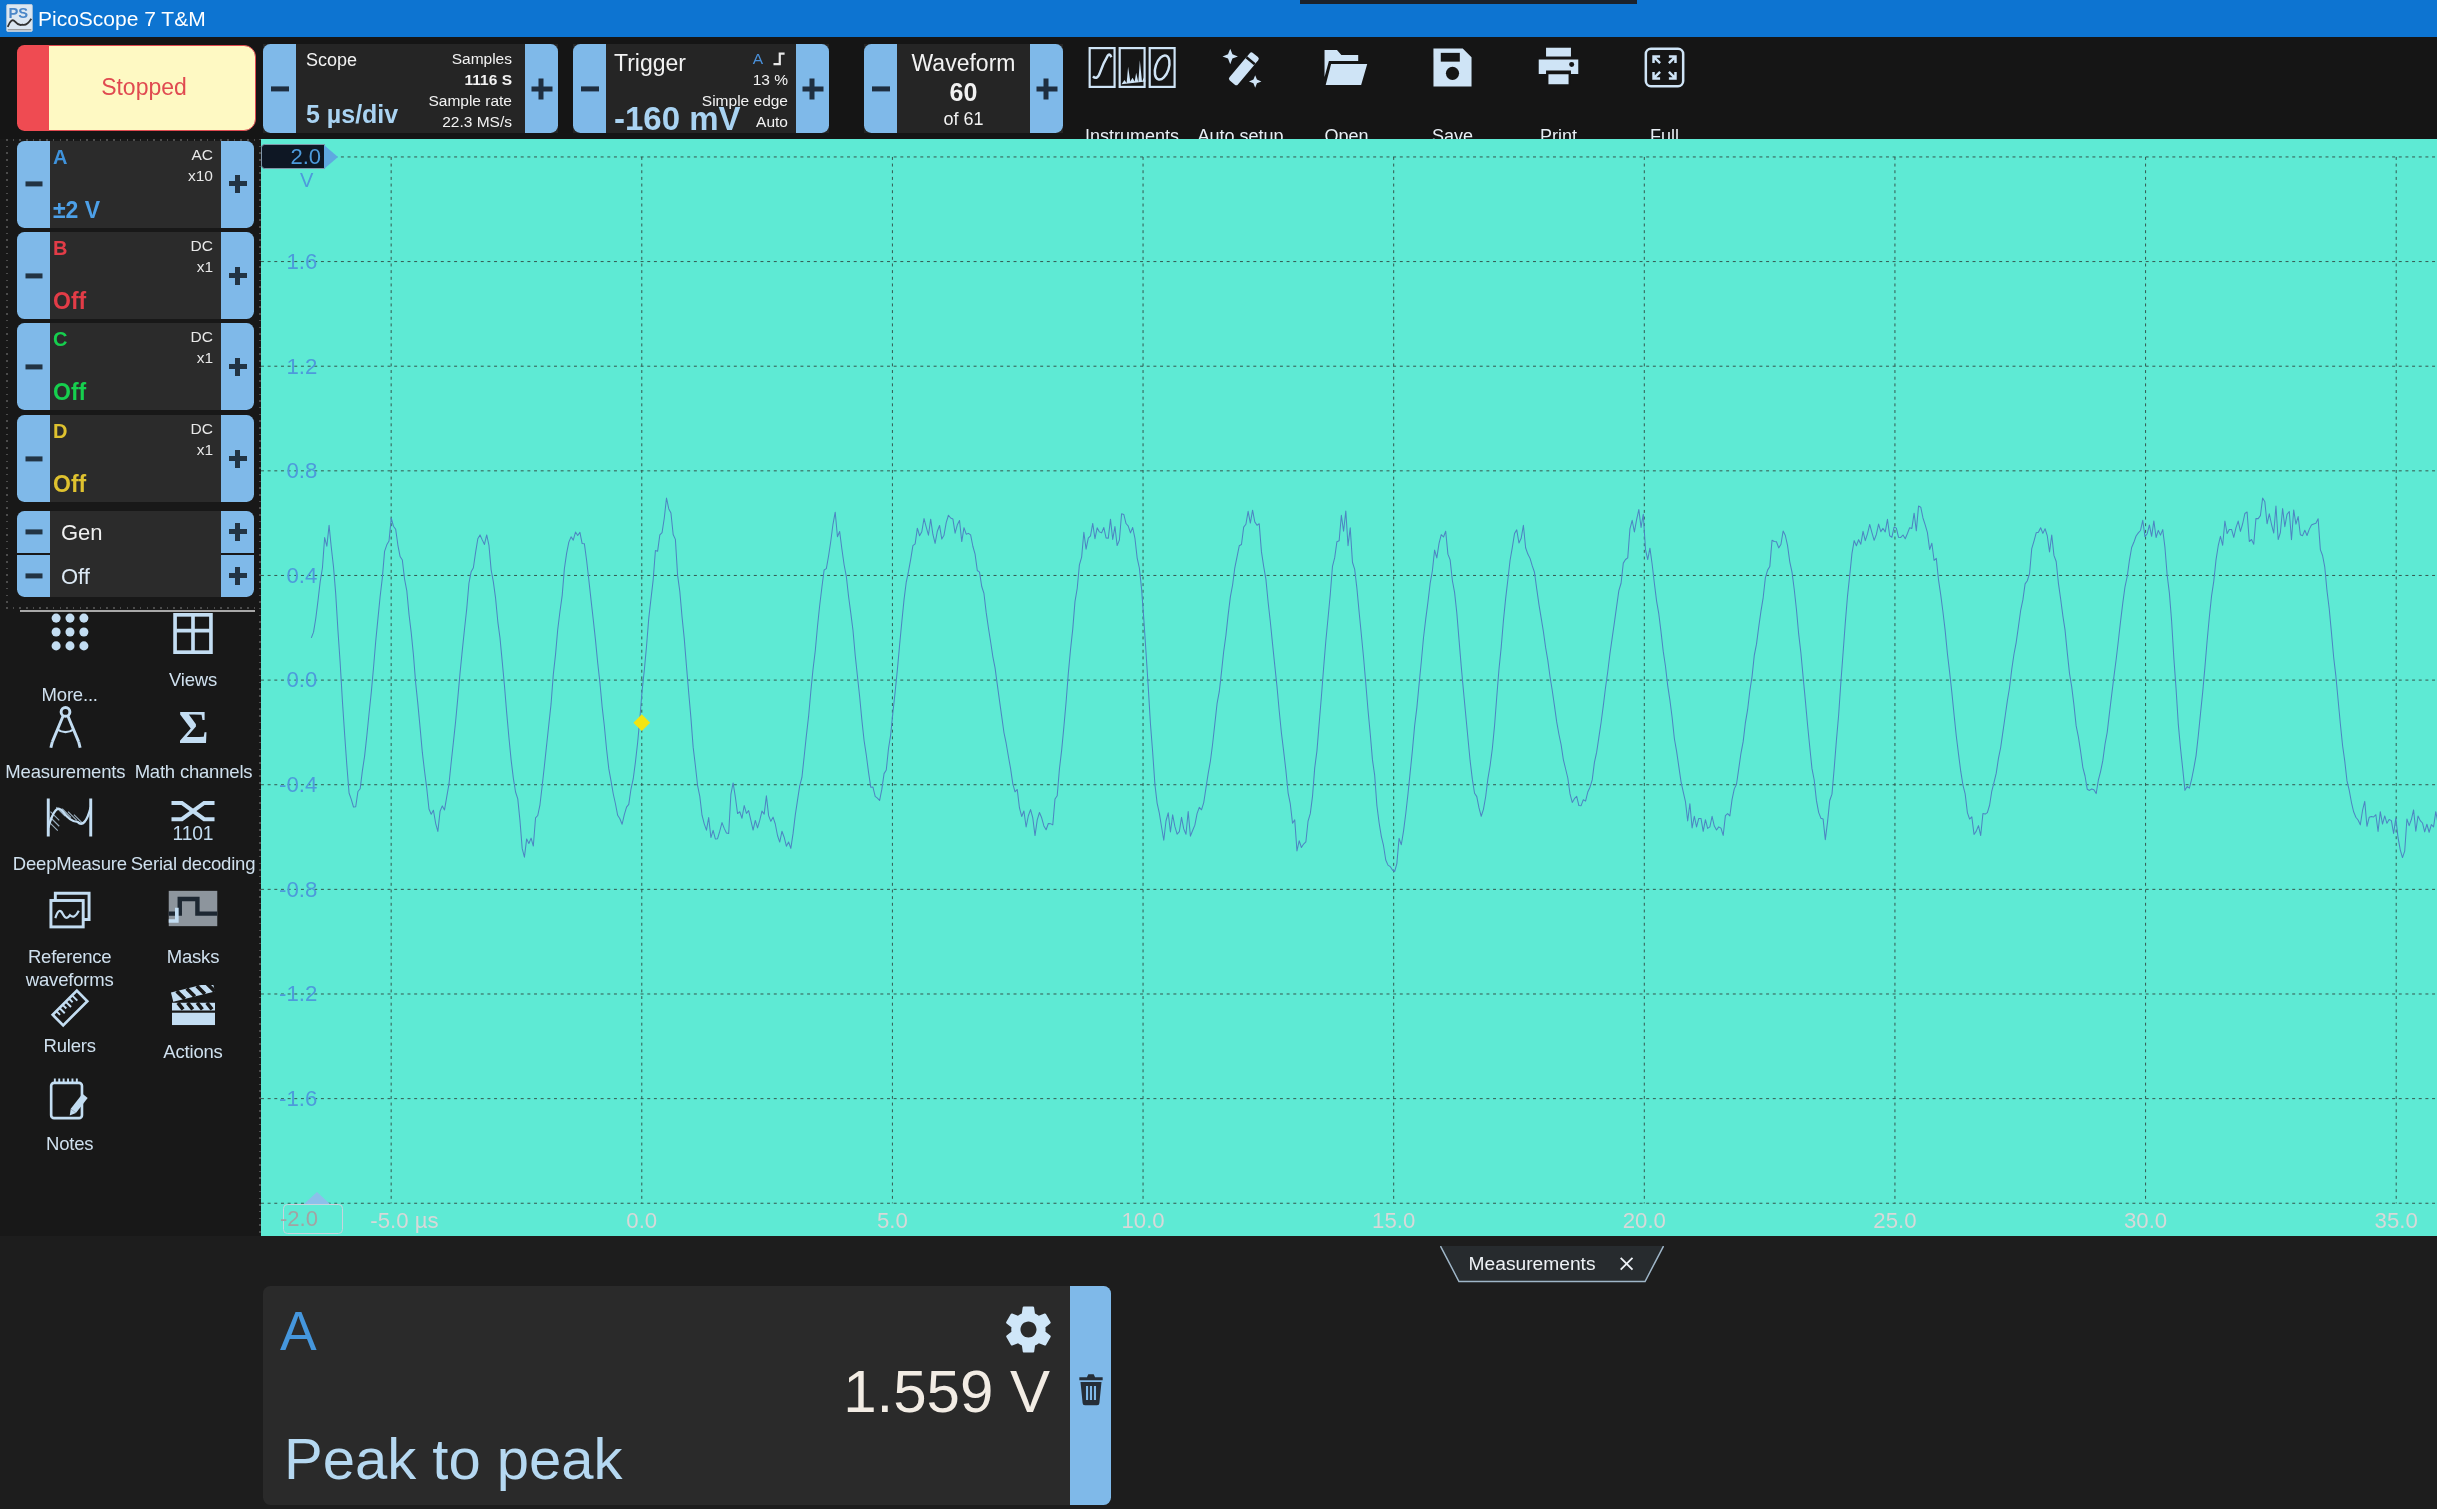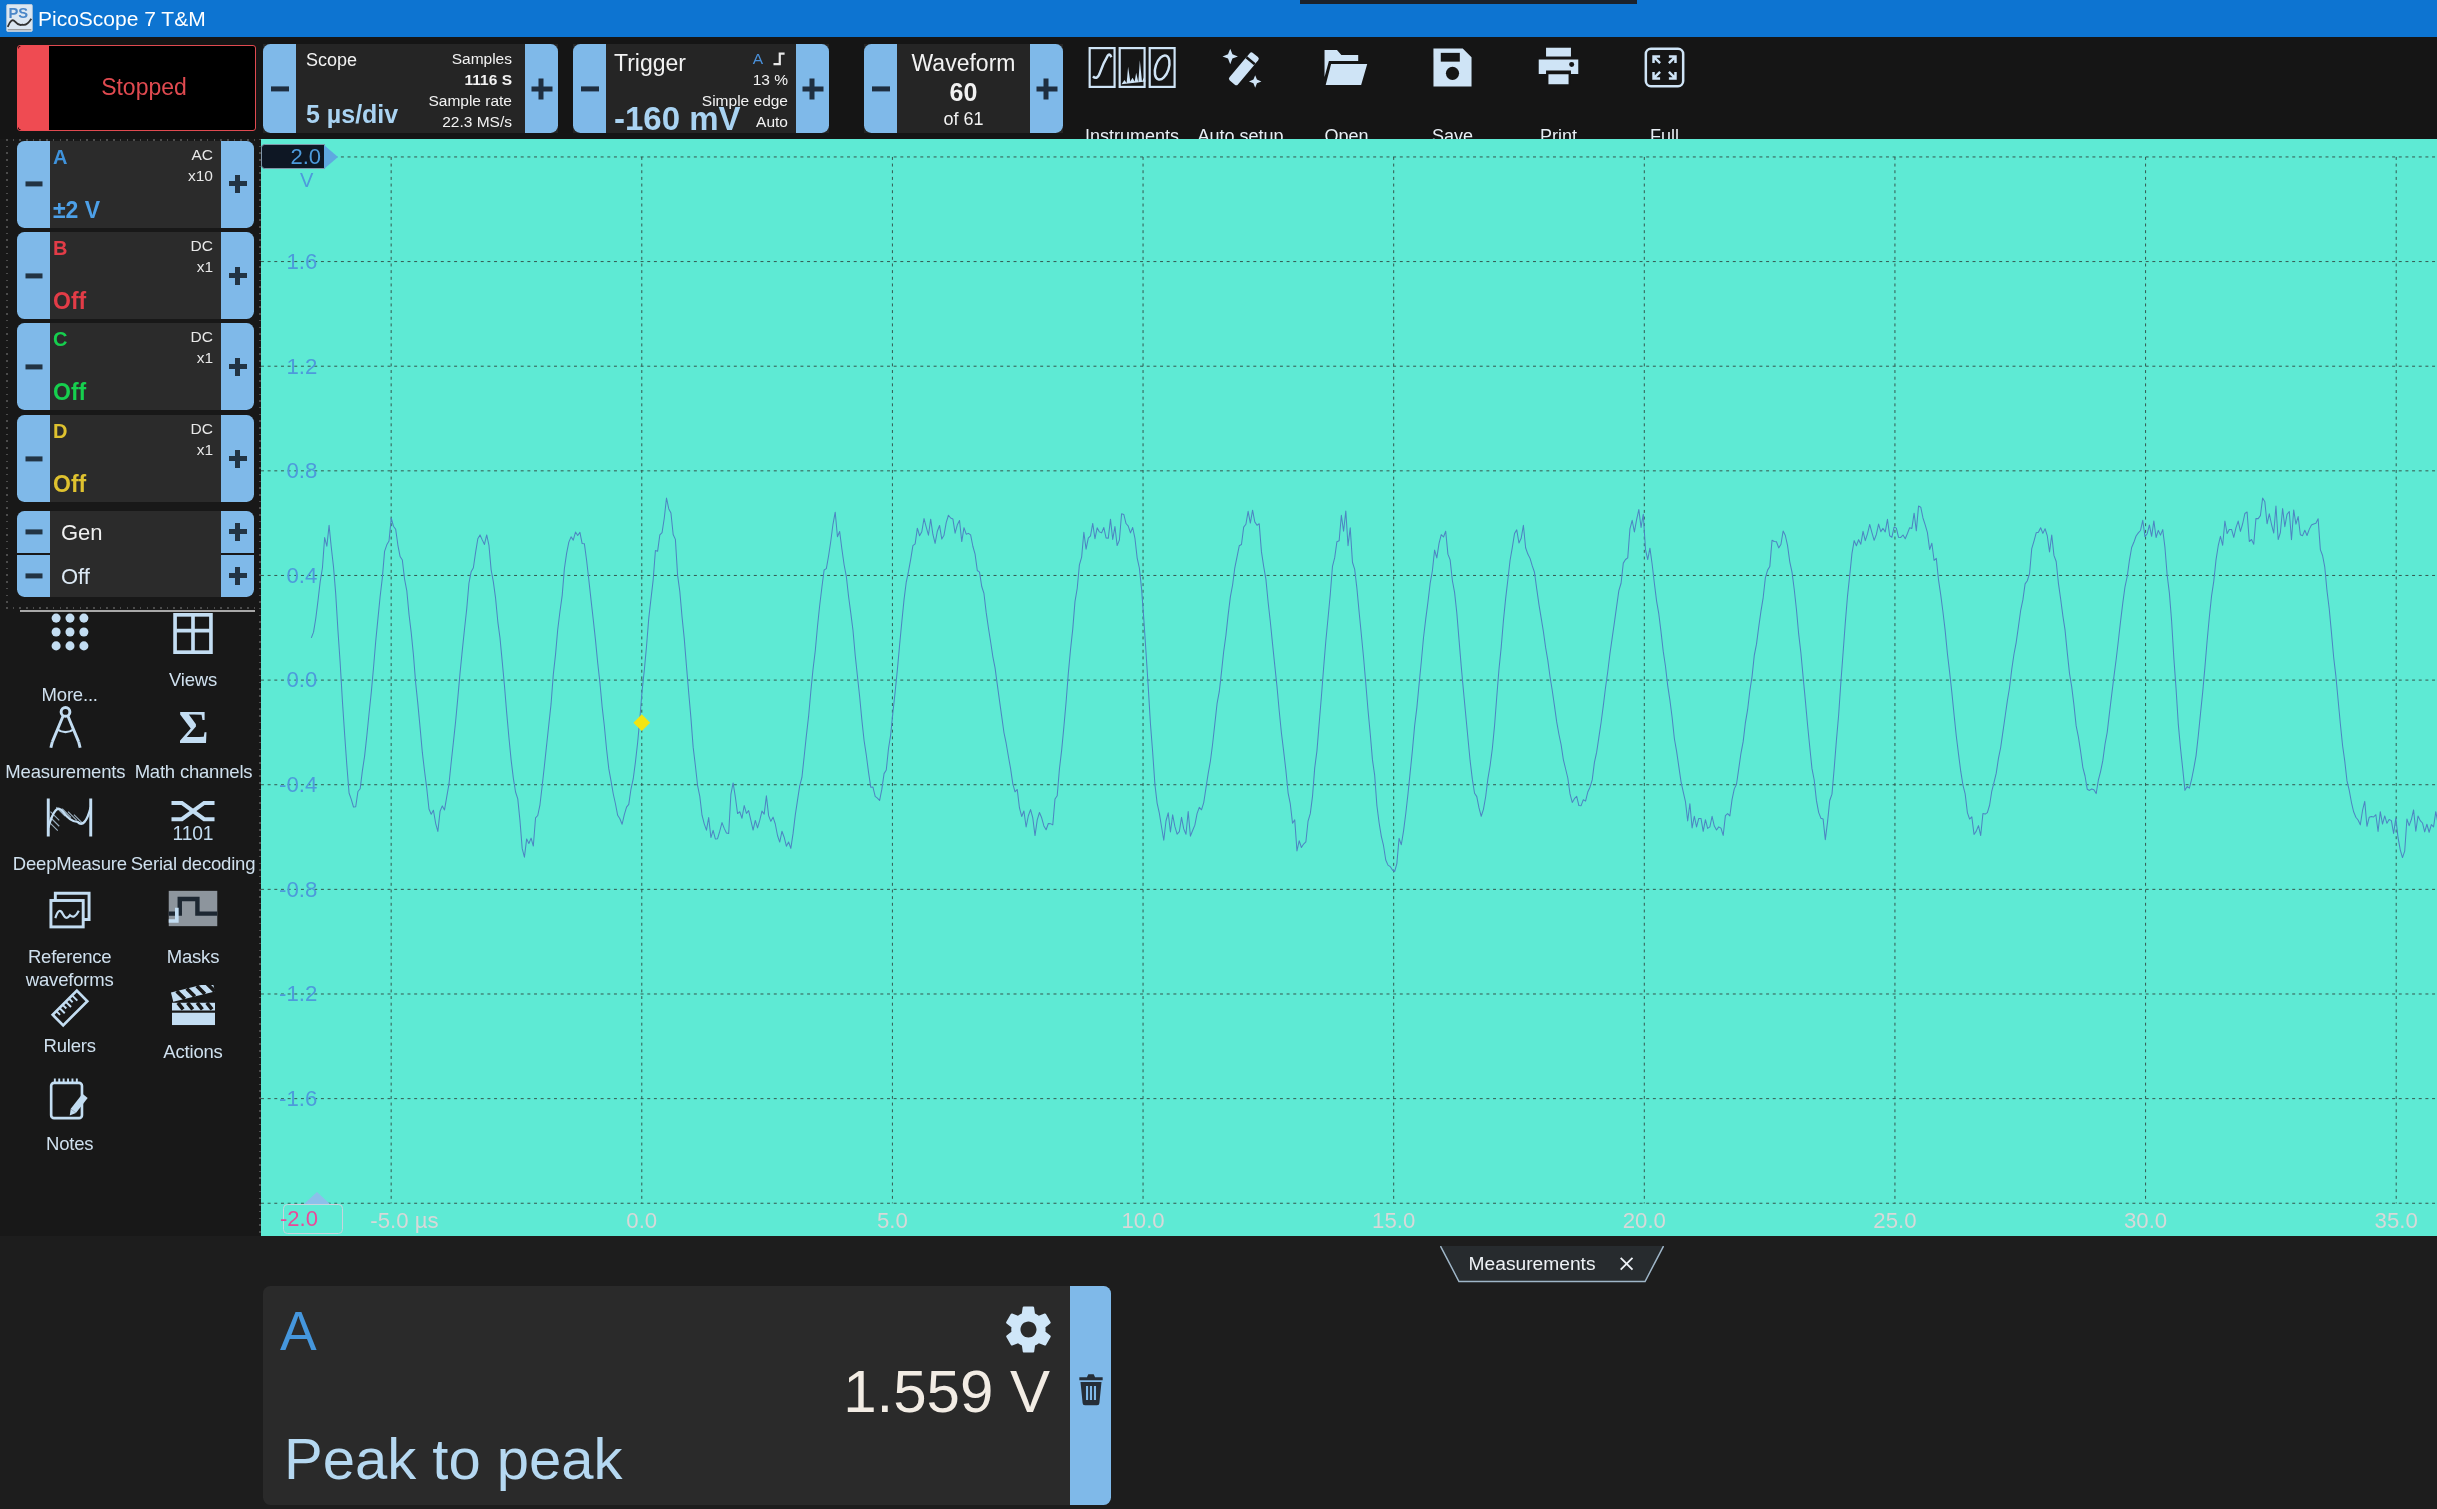--- a/index.html
+++ b/index.html
@@ -40,21 +40,21 @@
     <text x="3" y="19" font-family="Liberation Sans" font-size="20" font-weight="bold" fill="#4a86c8">PS</text>
     <path d="M2 31 Q 7 18 12 24 T 22 28 Q 28 30 34 20" fill="none" stroke="#333" stroke-width="2.4"></path>
     <path d="M2 35 H34" stroke="#888" stroke-width="1.5"></path>
   </svg>
   <div class="abs" style="left:38px;top:6.7px;font-size:21px;color:#ffffff">PicoScope 7 T&amp;M</div>
   <div class="abs" style="left:1300px;top:0;width:337px;height:3.7px;background:#1b222c"></div>
 </div>
 
 <div class="abs toolbar">
 
-  <div class="abs" style="left:17px;top:8.1px;width:239px;height:86px;border:1.5px solid #e04a50;border-radius:3px;background:#000000">
+  <div class="abs" style="left:17px;top:8.1px;width:239px;height:86px;border:1.5px solid #e04a50;border-radius:12px;background:#fef9c3">
     <div class="abs" style="left:-1.5px;top:-1.5px;width:32px;height:86px;background:#ef4b52;border-radius:7.4px 0 0 7.4px"></div>
     <div class="abs" style="left:15px;top:0;right:0;height:83px;line-height:83px;text-align:center;font-size:23px;color:#e04a50">Stopped</div>
   </div>
 
   <div class="panel" style="left:263px;width:295px">
     <div class="pm pmL">
         <div class="minus"></div>
       </div>
     <div class="pm pmR">
         <div class="plusw"></div>
@@ -364,21 +364,21 @@
 </div>
 <div class="dotV" style="left:259px;top:139px;height:1097px"></div>
 
 <div class="abs" style="left:261px;top:144px;width:64px;height:25px;background:#0e1724;border:1.1px solid #7f95a8;border-radius:3.7px 0 0 3.7px">
   <div class="abs" style="right:3px;top:0;font-size:22px;line-height:23px;color:#4d9adb">2.0</div>
 </div>
 <div class="abs" style="left:324px;top:145px;width:0;height:0;border-top:12px solid transparent;border-bottom:12px solid transparent;border-left:14px solid #5fa8e0"></div>
 <div class="abs" style="left:300px;top:169px;font-size:20px;color:#4d9adb">V</div>
 
 <div class="abs" style="left:283px;top:1204px;width:60px;height:30px;border:1.1px solid #c8d4dd;border-radius:4.4px"></div>
-<div class="abs" style="left:280px;top:1206px;font-size:22px;color:#ec4899">-2.0</div>
+<div class="abs" style="left:280px;top:1206px;font-size:22px;color:#a3a3a3">-2.0</div>
 <div class="abs" style="left:304px;top:1192px;width:0;height:0;border-left:13.3px solid transparent;border-right:13.3px solid transparent;border-bottom:12.6px solid #8cc0ea"></div>
 
 <div class="abs bottom">
 
   <svg class="abs" style="left:1439px;top:9.6px" width="226" height="37" viewBox="0 0 306 50">
     <path d="M2 0 L27 48 H279 L304 0" fill="#272b2e" stroke="#9fb6c8" stroke-width="2"></path>
     <text x="126" y="33" font-size="26" fill="#eef2f6" text-anchor="middle">Measurements</text>
     <path d="M246 16 l16 16 M262 16 l-16 16" stroke="#eef2f6" stroke-width="2.5"></path>
   </svg>
 

